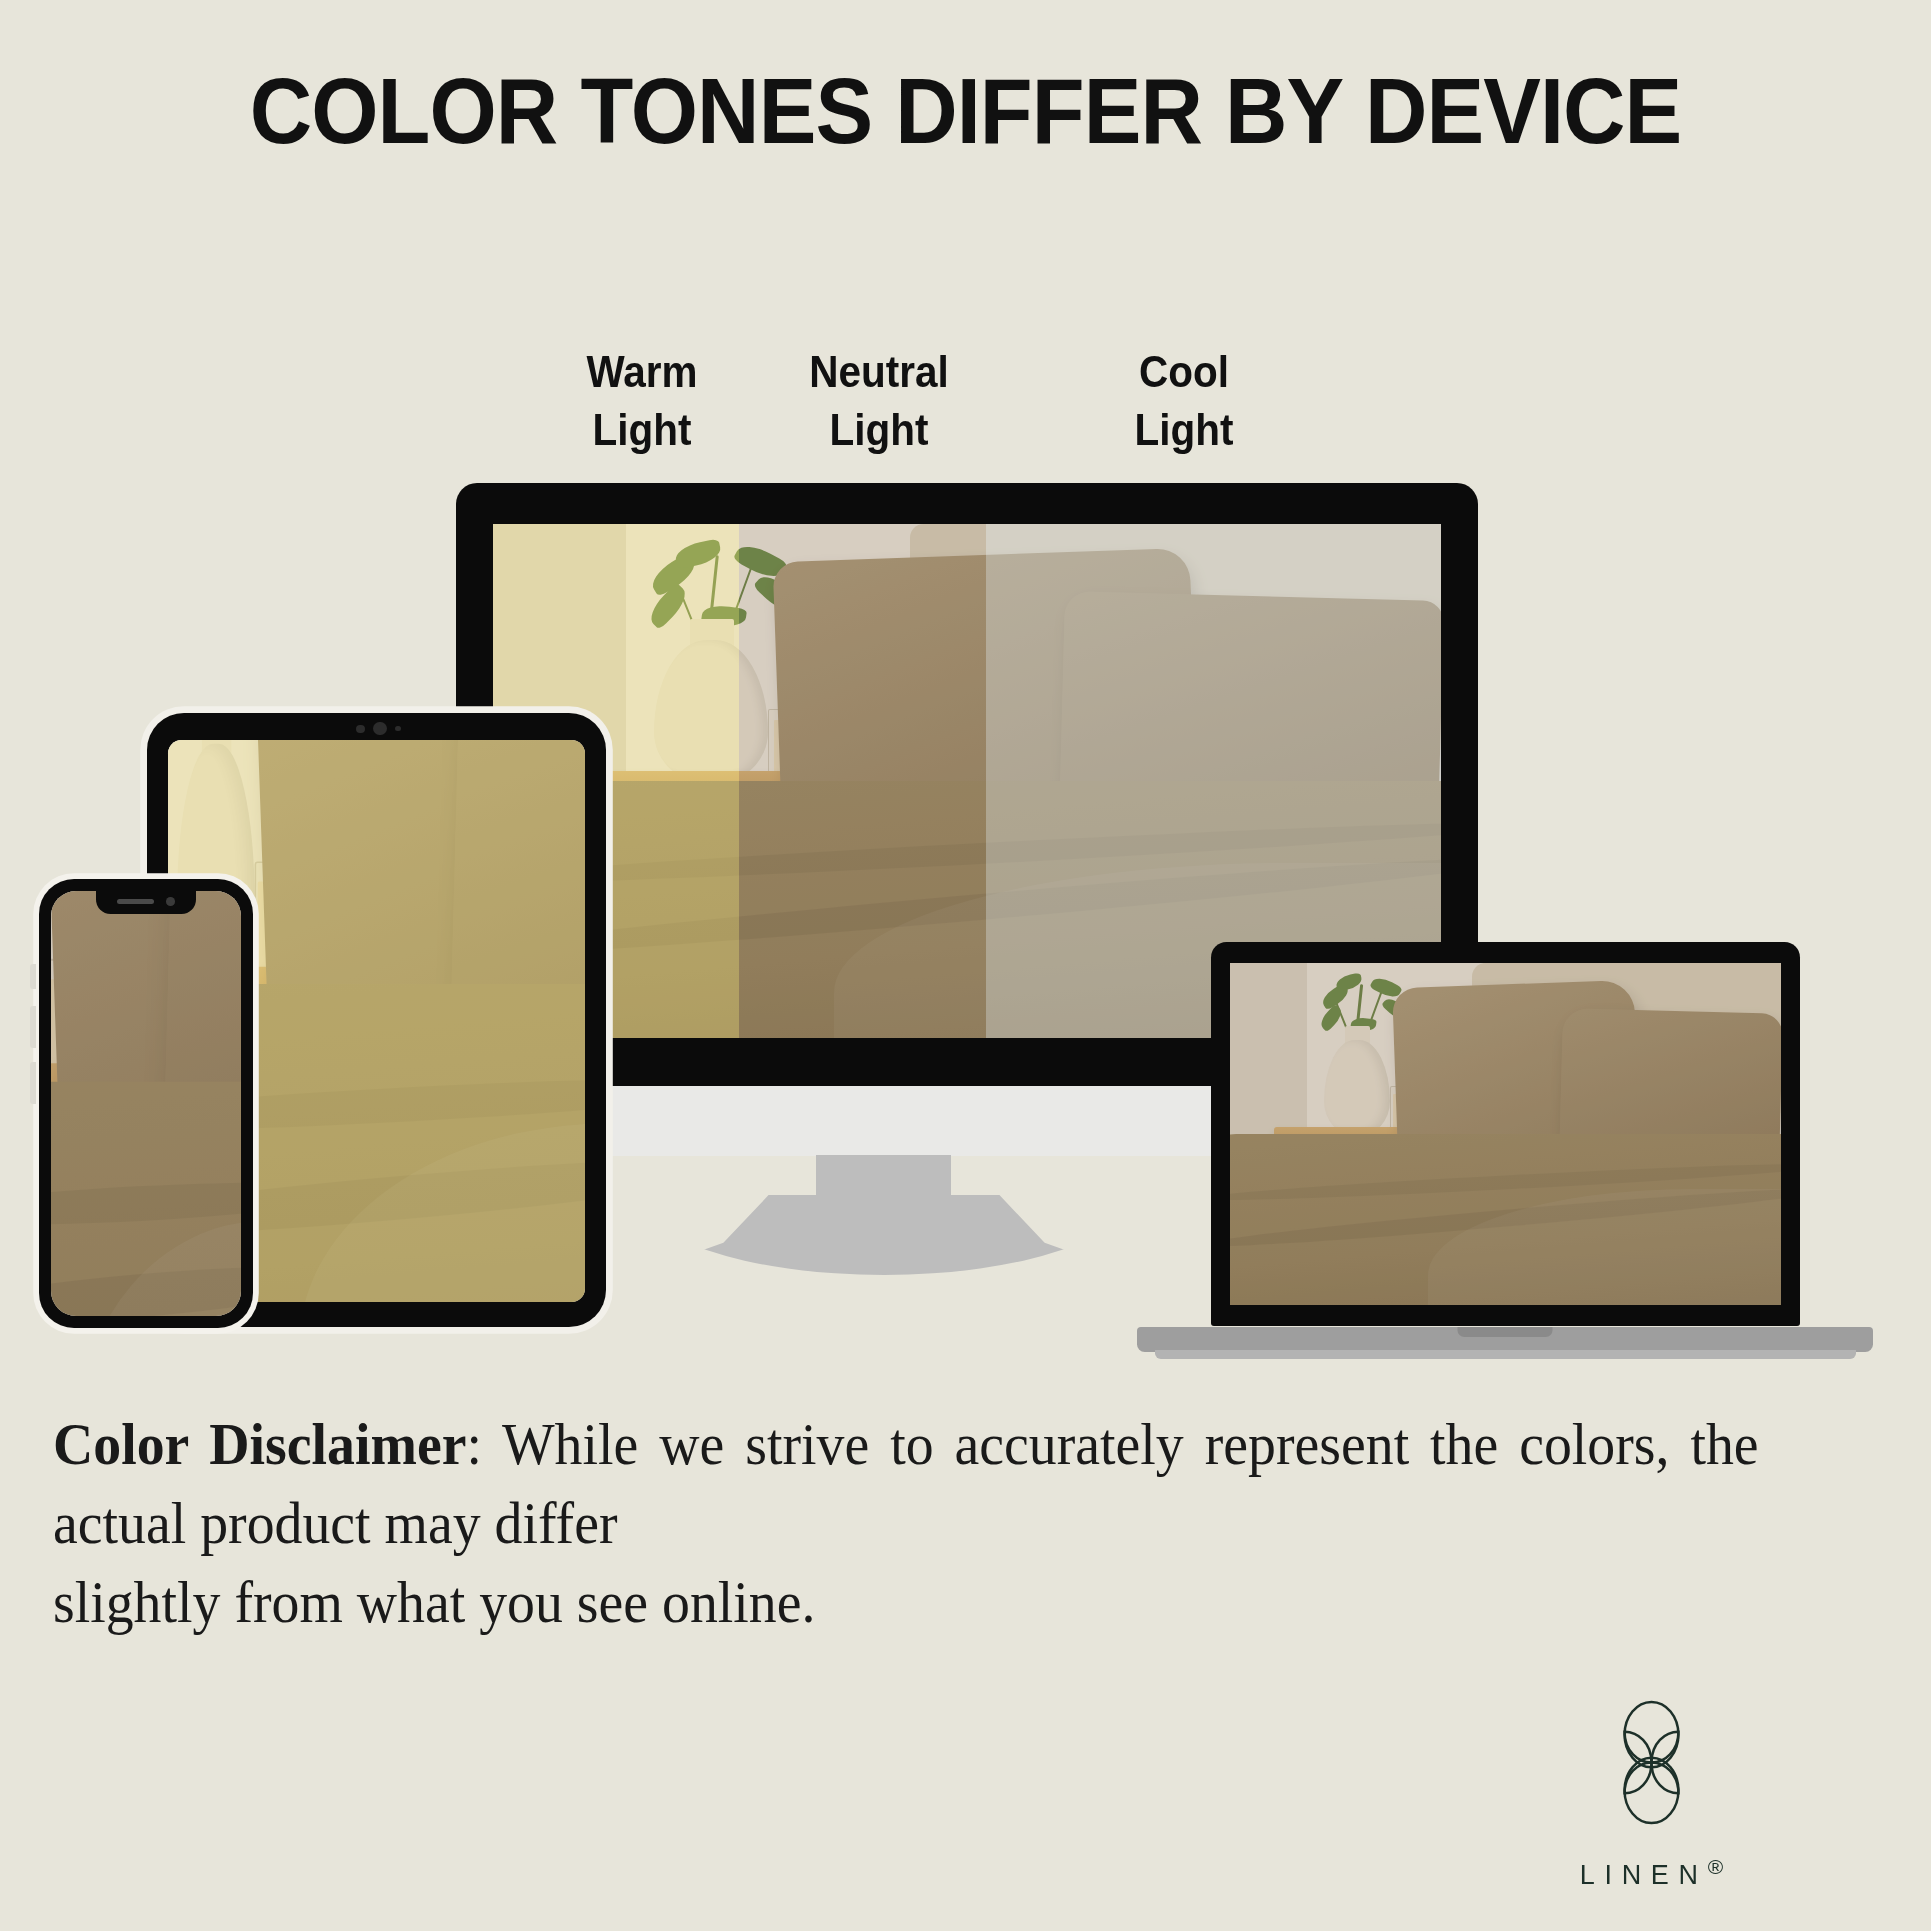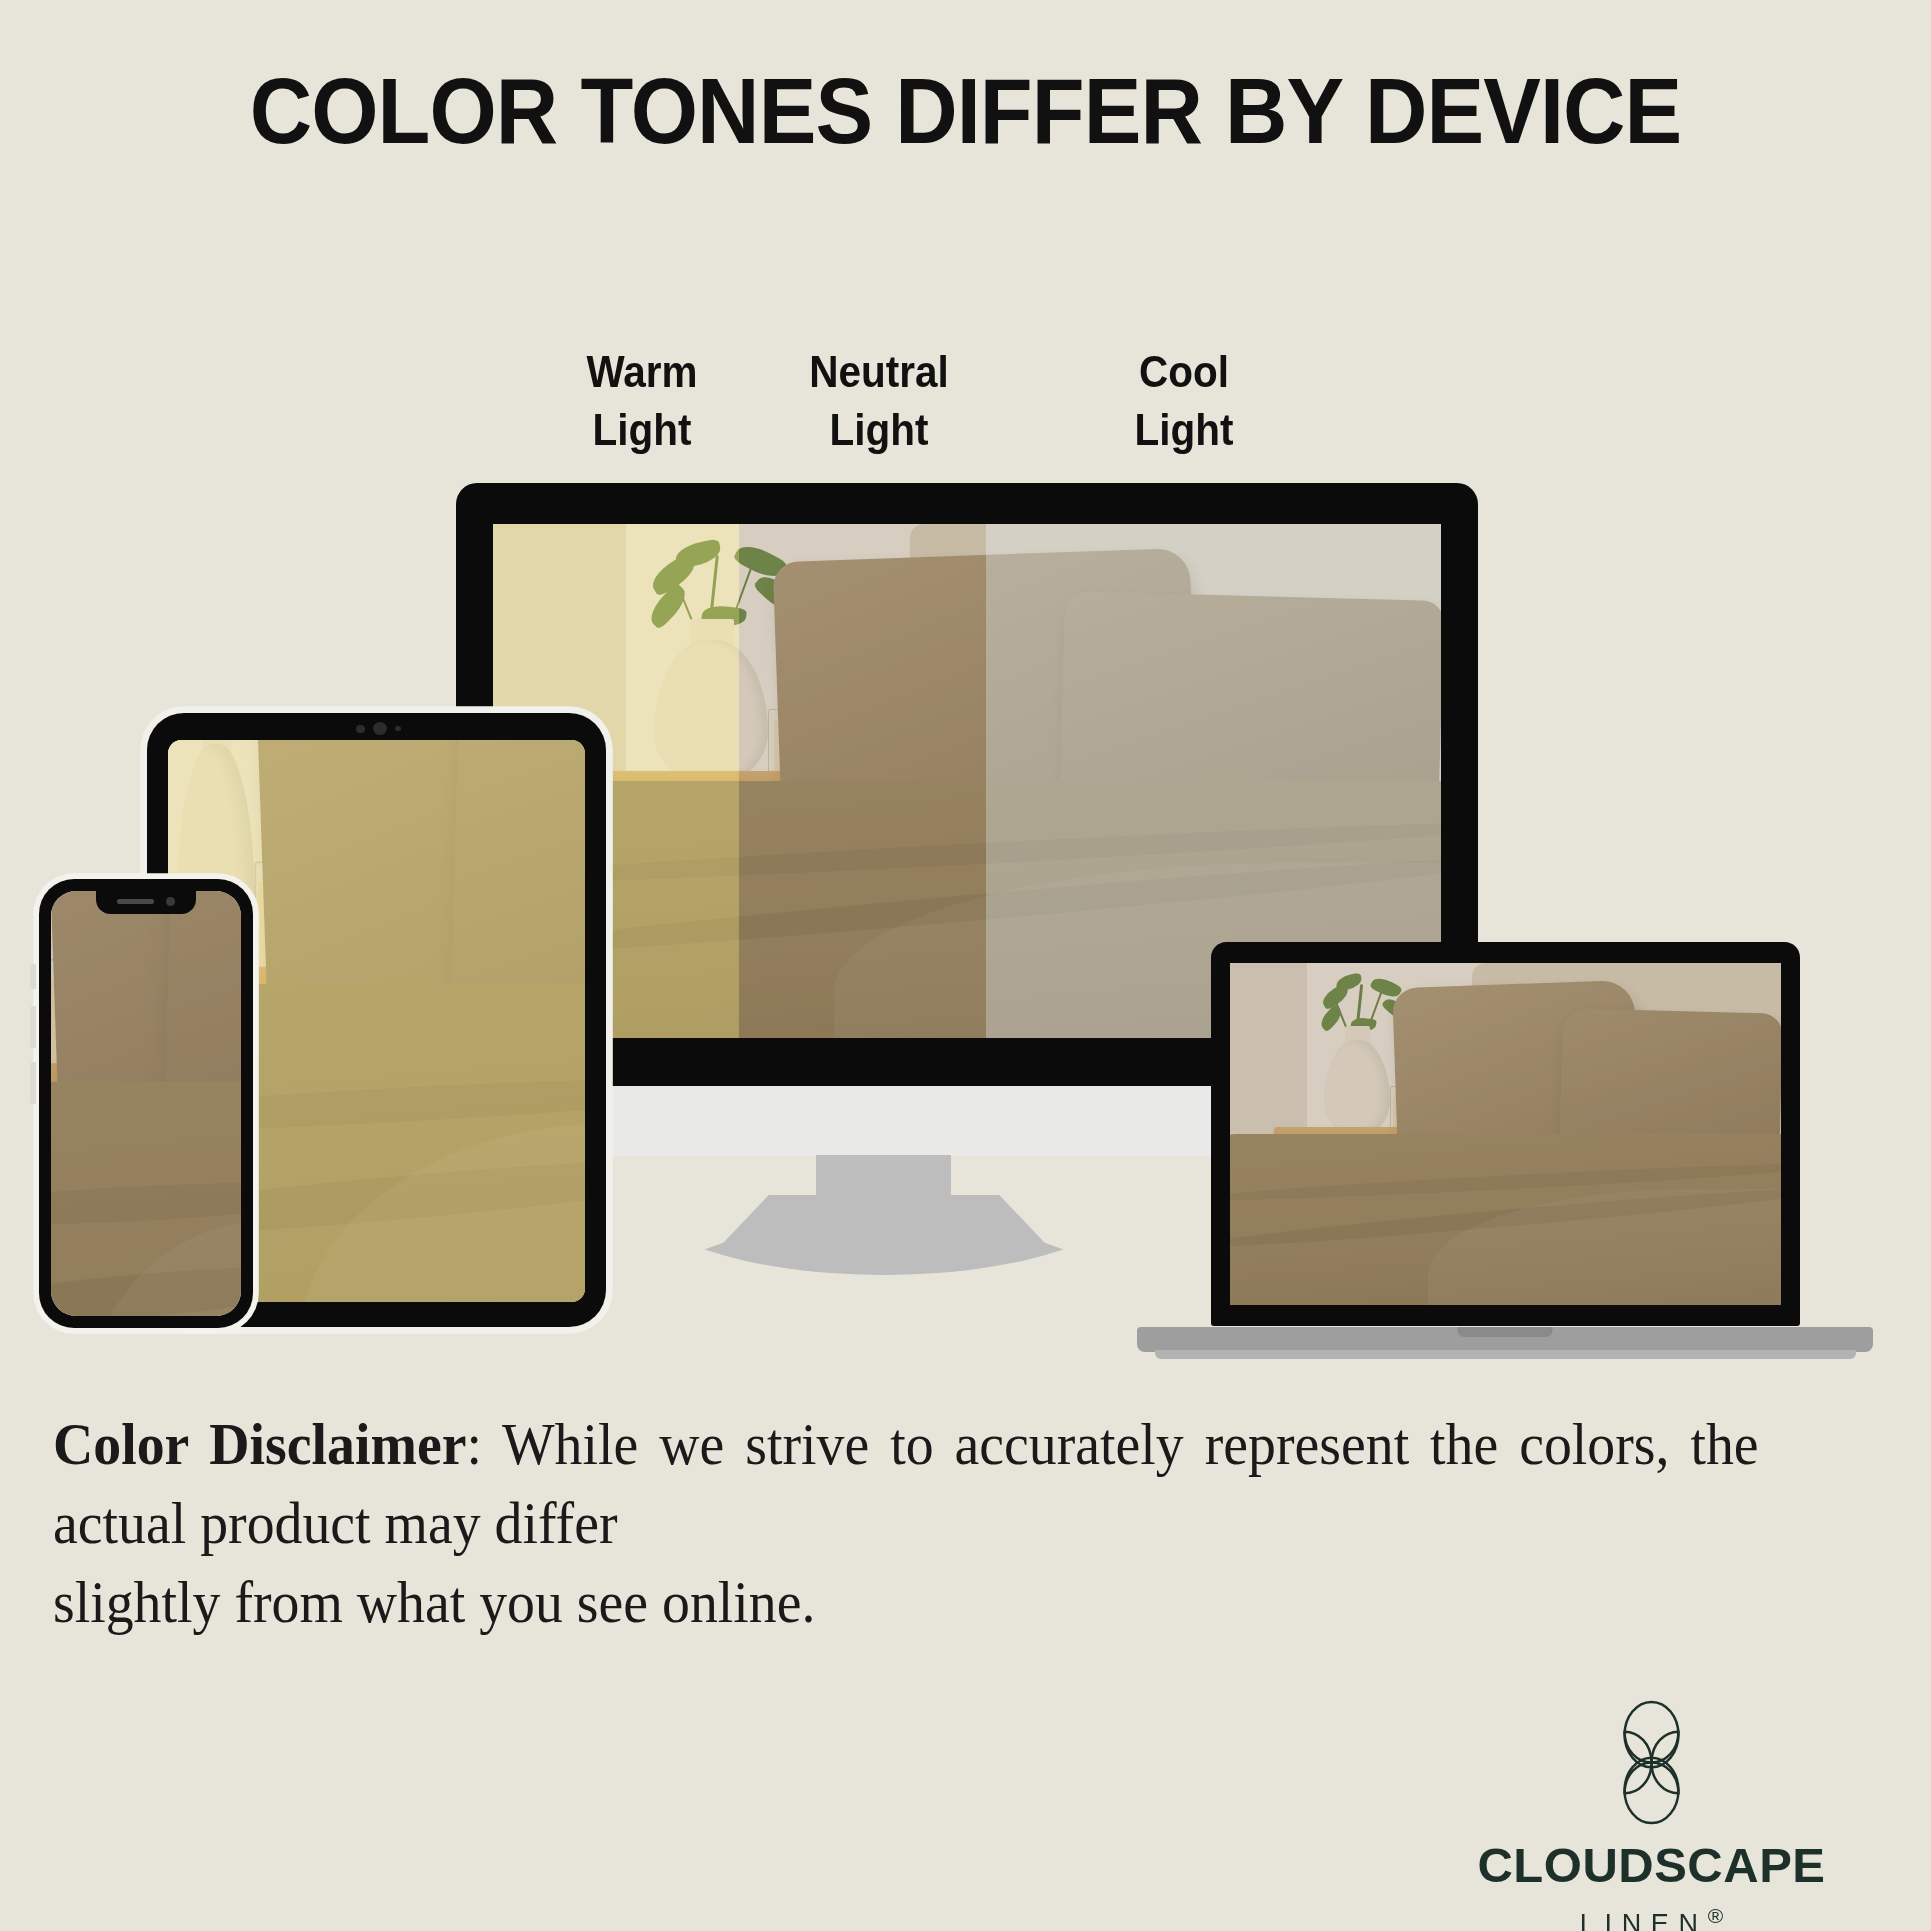--- a/index.html
+++ b/index.html
@@ -409,18 +409,17 @@
     <svg class="mark" width="89" height="127" viewBox="0 0 92 132">
       <g fill="none" stroke="#1d3029" stroke-width="2.6">
         <ellipse cx="46" cy="37" rx="28" ry="34"></ellipse>
         <ellipse cx="46" cy="95" rx="28" ry="34"></ellipse>
         <path d="M46 66 C 46 46, 32 34, 18 34 C 18 54, 32 66, 46 66 Z"></path>
         <path d="M46 66 C 46 46, 60 34, 74 34 C 74 54, 60 66, 46 66 Z"></path>
         <path d="M46 66 C 46 86, 32 98, 18 98 C 18 78, 32 66, 46 66 Z"></path>
         <path d="M46 66 C 46 86, 60 98, 74 98 C 74 78, 60 66, 46 66 Z"></path>
       </g>
     </svg>
-    <div class="wordmark">CLOUDSCAPE</div>
     <div class="subwordmark"><span>LINEN</span><span class="reg">®</span></div>
   </div>
 
 </div>
 
 
 </body></html>

